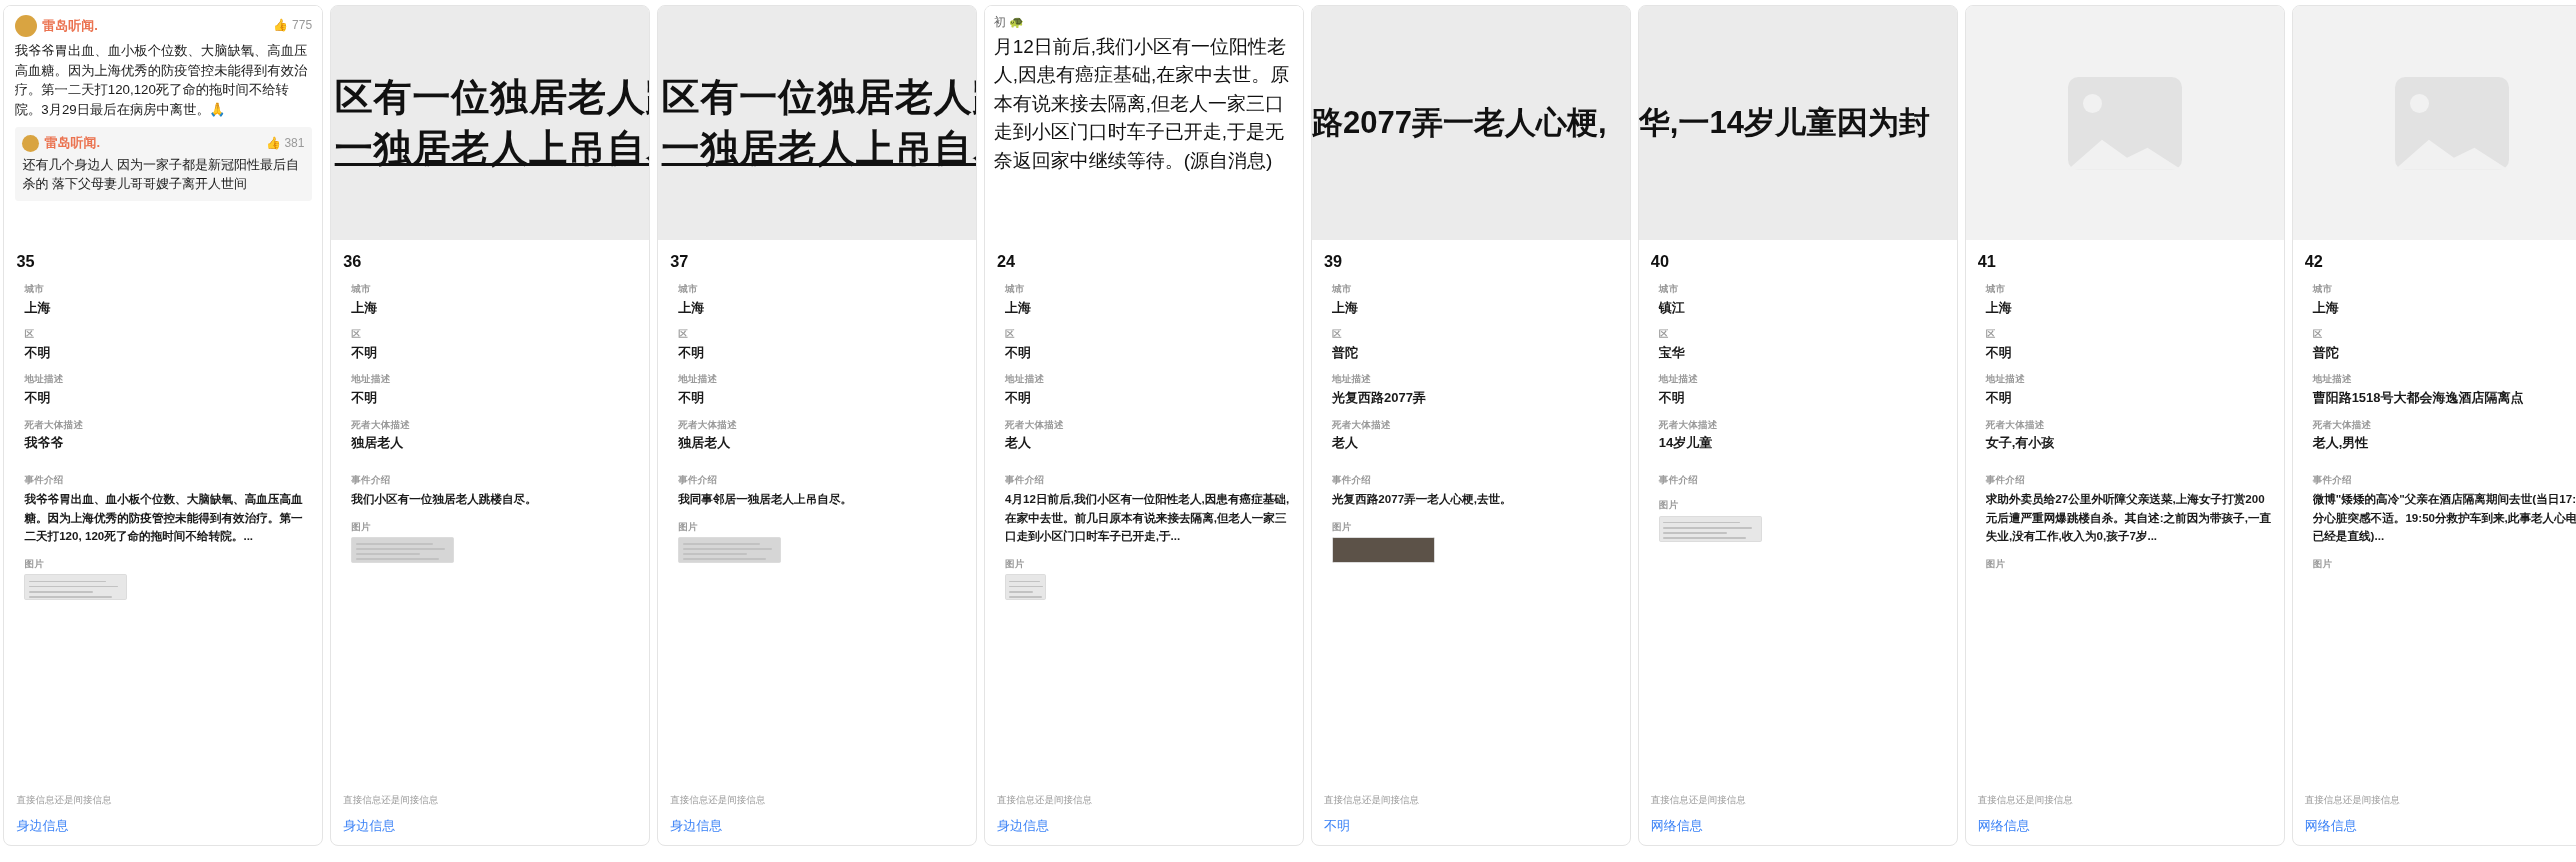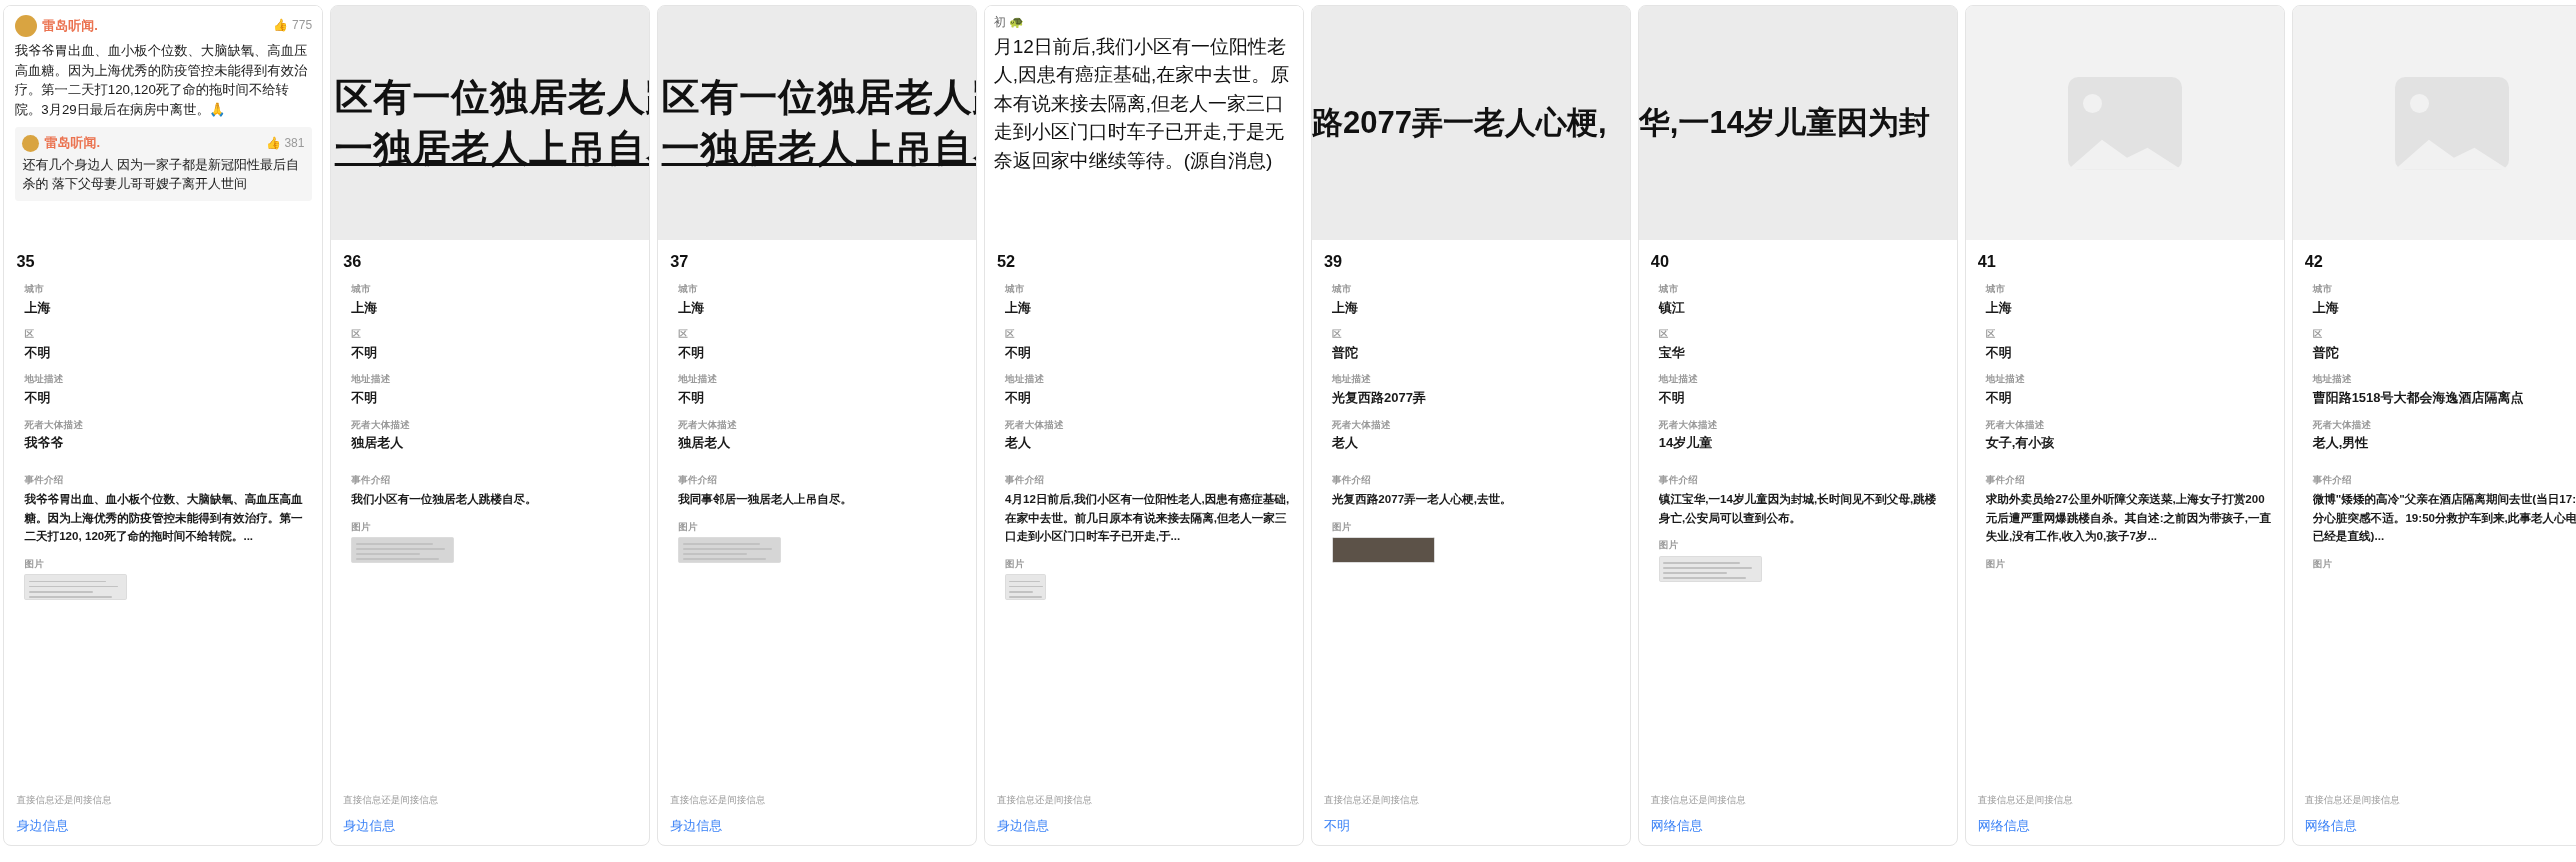--- a/index.html
+++ b/index.html
@@ -378,21 +378,21 @@
   </div>
 
   <div class="card">
     <div class="media white">
       <div class="medtext">
         <div class="tiny">初 🐢</div>
         <div>月12日前后,我们小区有一位阳性老人,因患有癌症基础,在家中去世。原本有说来接去隔离,但老人一家三口走到小区门口时车子已开走,于是无奈返回家中继续等待。(源自消息)</div>
       </div>
     </div>
     <div class="content">
-      <div class="idnum">52</div>
+      <div class="idnum">24</div>
       <div class="field">
         <div class="flabel">城市</div>
         <div class="fvalue">上海</div>
       </div>
       <div class="field">
         <div class="flabel">区</div>
         <div class="fvalue">不明</div>
       </div>
       <div class="field">
         <div class="flabel">地址描述</div>
@@ -480,21 +480,20 @@
       <div class="field">
         <div class="flabel">地址描述</div>
         <div class="fvalue">不明</div>
       </div>
       <div class="field">
         <div class="flabel">死者大体描述</div>
         <div class="fvalue">14岁儿童</div>
       </div>
       <div class="field" style="margin-top:22.4px;">
         <div class="flabel">事件介绍</div>
-        <div class="desc">镇江宝华,一14岁儿童因为封城,长时间见不到父母,跳楼身亡,公安局可以查到公布。</div>
       </div>
       <div class="field">
         <div class="flabel">图片</div>
         <div class="thumbrow">
           <span class="thumb grey">
             <i class="tline"></i>
               <i class="tline"></i>
               <i class="tline"></i>
               <i class="tline"></i>
           </span>

